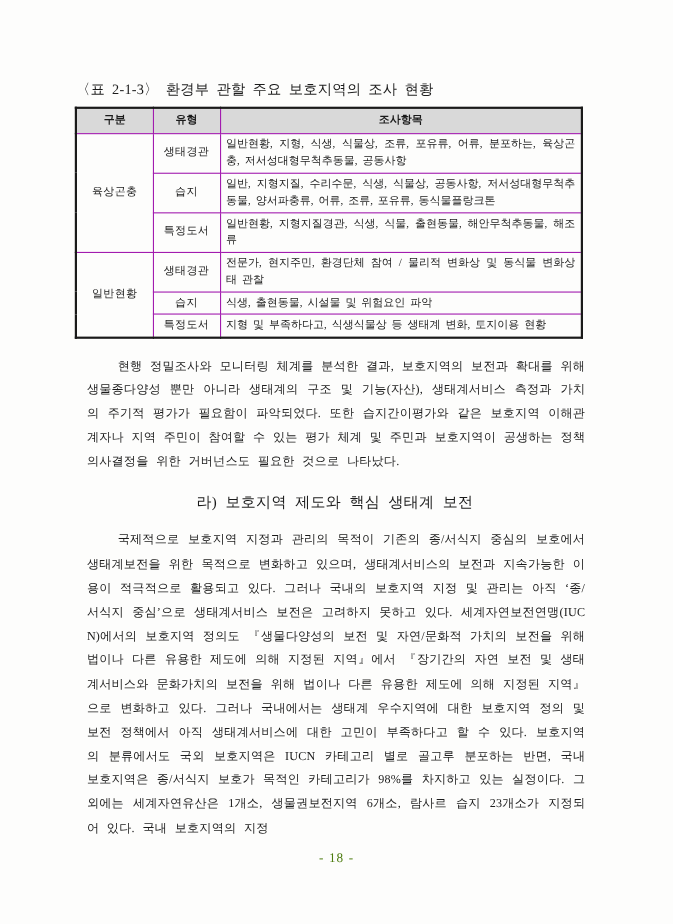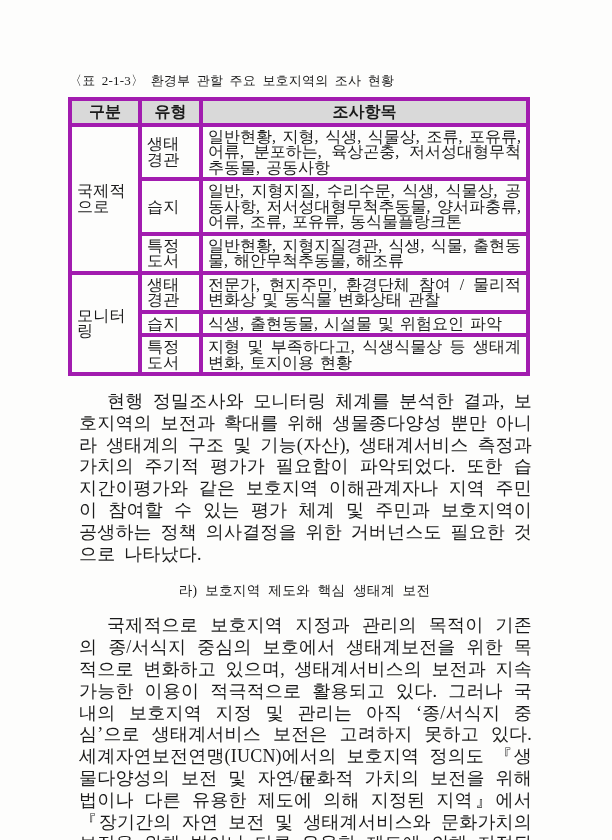--- a/index.html
+++ b/index.html
@@ -21,44 +21,44 @@
     letter-spacing:0.2px;
     word-spacing:3px;
   }
   table.survey{
     width:100%;
     border-collapse:collapse;
     border:2px solid #1a1a1a;
     table-layout:fixed;
   }
   table.survey th, table.survey td{
-    border:4px solid #a21caf;
-    font-size:16px;
+    border:1px solid #a21caf;
+    font-size:10px;
     line-height:15.5px;
     padding:2px 5px;
     vertical-align:middle;
   }
   table.survey th{
     font-weight:bold;
     text-align:center;
     padding:3px 2px;
   }
   td.cell-group, td.cell-type{
-    text-align:left;
+    text-align:center;
     letter-spacing:0.3px;
   }
   td.cell-items{
     text-align:justify;
     text-justify:inter-character;
     word-break:break-all;
     word-spacing:2px;
   }
   .body-par{
     margin:15px -2px 0 11px;
-    font-size:18px;
+    font-size:11px;
     line-height:21.8px;
     text-align:justify;
     text-justify:inter-character;
     word-break:break-all;
     text-indent:28px;
     word-spacing:4px;
     letter-spacing:0.2px;
   }
   .section-heading{
     margin:17px 0 0 11px;
@@ -68,21 +68,21 @@
     word-spacing:4px;
     letter-spacing:0.3px;
     text-align:center;
   }
   .page-number{
     position:absolute;
     left:0;right:0;
     top:773px;
     text-align:center;
     font-size:12px;
-    color:#000000;
+    color:#4d7c0f;
     letter-spacing:1px;
   }
 </style>
 </head>
 <body>
 
 <div class="page">
 
   <div class="caption">〈표 2-1-3〉 환경부 관할 주요 보호지역의 조사 현황</div>
 
@@ -94,34 +94,34 @@
     </colgroup>
     <thead>
       <tr style="background-color: rgb(217, 217, 217);">
         <th>구분</th>
         <th>유형</th>
         <th>조사항목</th>
       </tr>
     </thead>
     <tbody>
       <tr>
-        <td class="cell-group" rowspan="3">국제적으로</td>
+        <td class="cell-group" rowspan="3">육상곤충</td>
         <td class="cell-type">생태경관</td>
         <td class="cell-items">일반현황, 지형, 식생, 식물상, 조류, 포유류, 어류, 분포하는, 육상곤충, 저서성대형무척추동물, 공동사항</td>
       </tr>
       <tr>
         <td class="cell-type">습지</td>
         <td class="cell-items">일반, 지형지질, 수리수문, 식생, 식물상, 공동사항, 저서성대형무척추동물, 양서파충류, 어류, 조류, 포유류, 동식물플랑크톤</td>
       </tr>
       <tr>
         <td class="cell-type">특정도서</td>
         <td class="cell-items">일반현황, 지형지질경관, 식생, 식물, 출현동물, 해안무척추동물, 해조류</td>
       </tr>
       <tr>
-        <td class="cell-group" rowspan="3">모니터링</td>
+        <td class="cell-group" rowspan="3">일반현황</td>
         <td class="cell-type">생태경관</td>
         <td class="cell-items">전문가, 현지주민, 환경단체 참여 / 물리적 변화상 및 동식물 변화상태 관찰</td>
       </tr>
       <tr>
         <td class="cell-type">습지</td>
         <td class="cell-items">식생, 출현동물, 시설물 및 위험요인 파악</td>
       </tr>
       <tr>
         <td class="cell-type">특정도서</td>
         <td class="cell-items">지형 및 부족하다고, 식생식물상 등 생태계 변화, 토지이용 현황</td>

